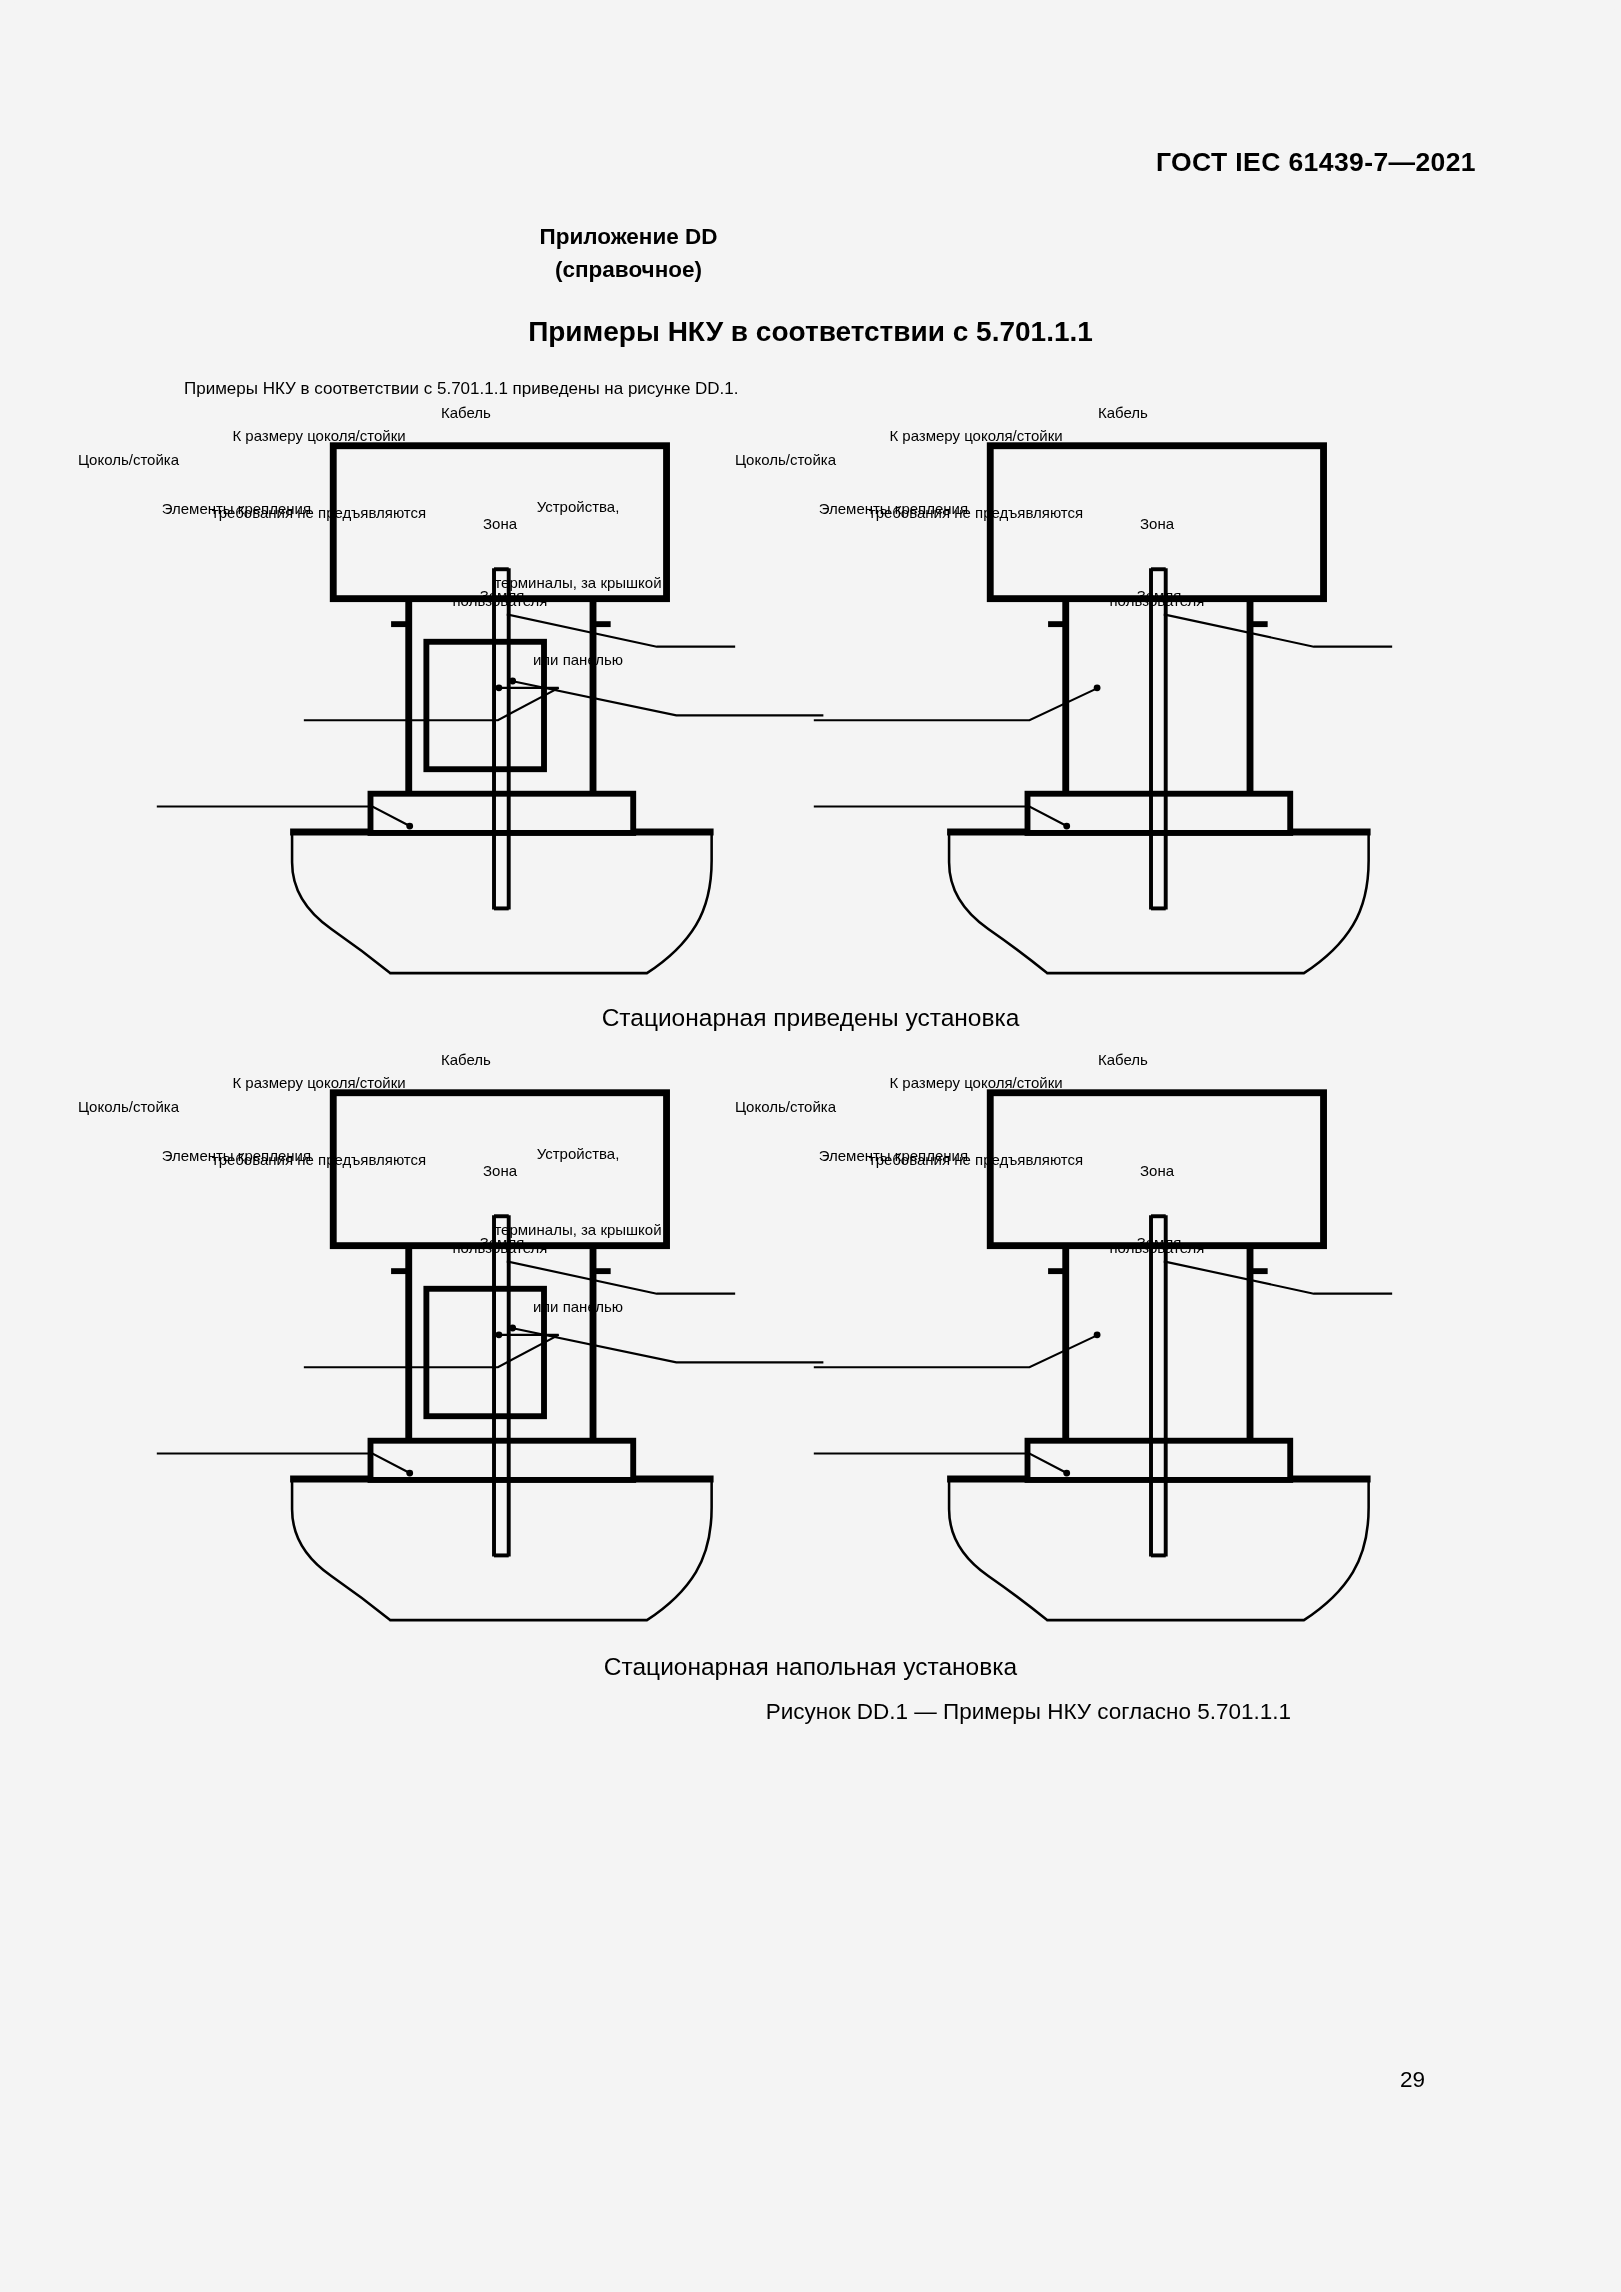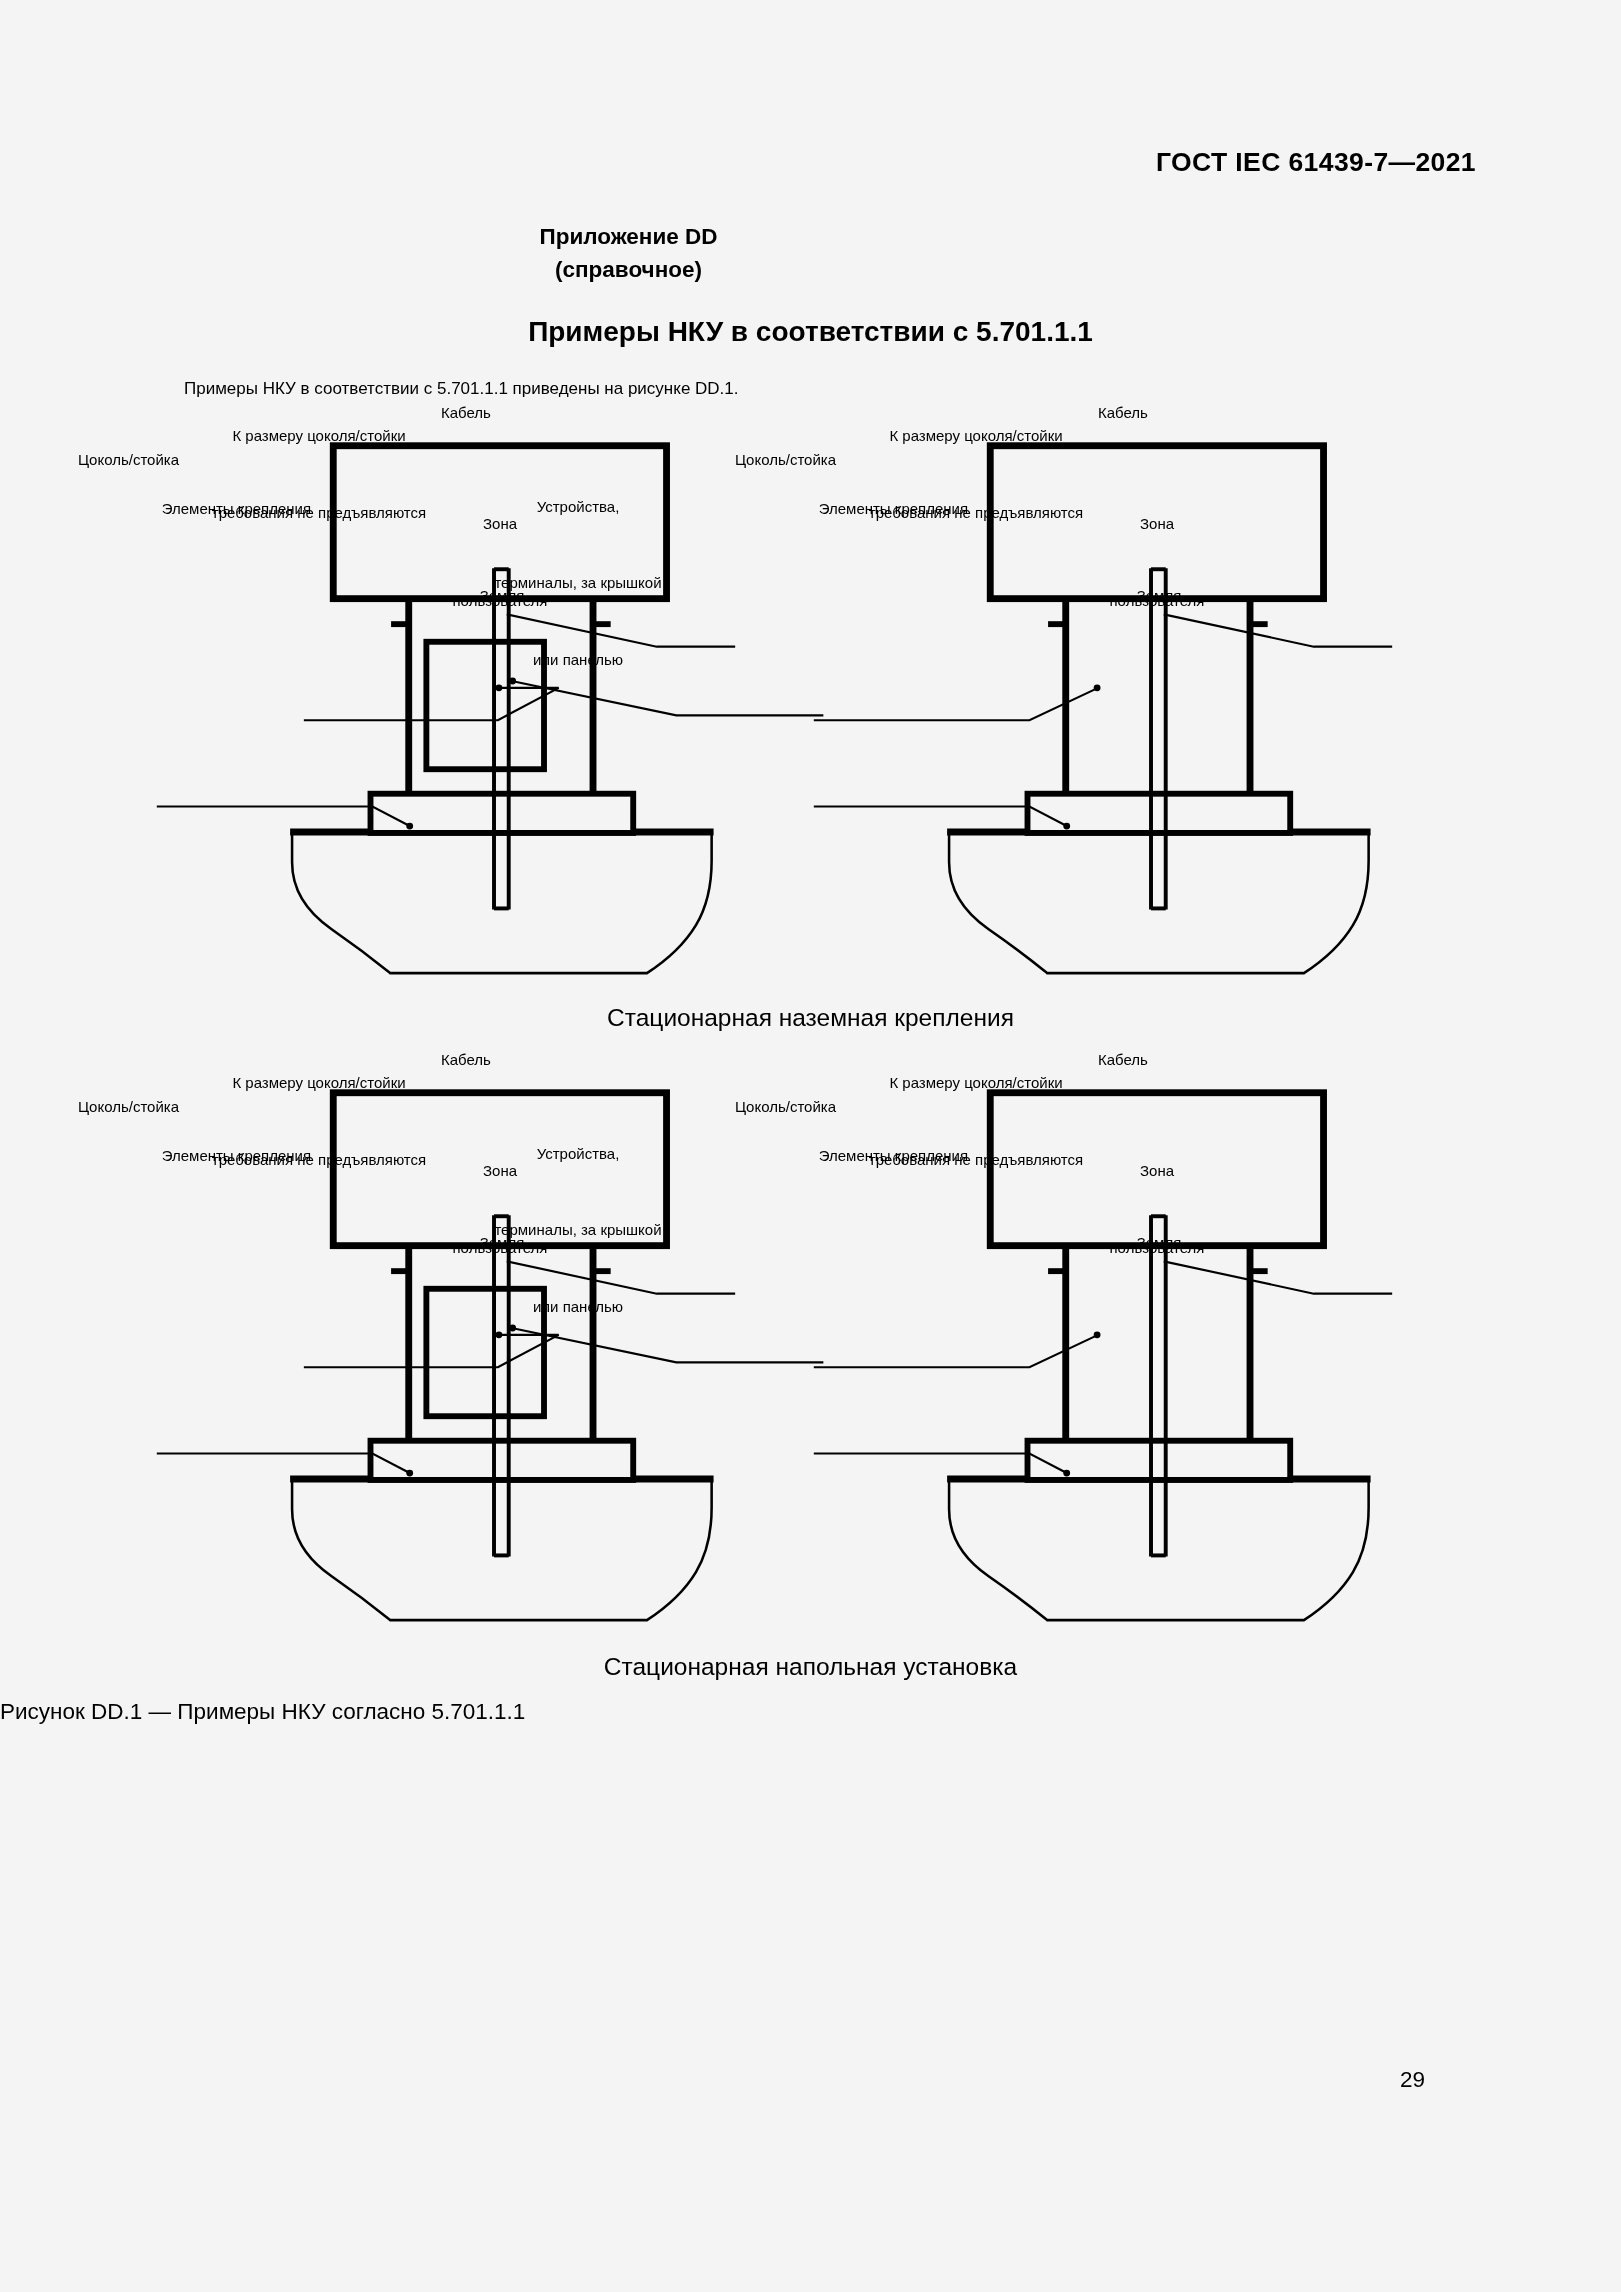--- a/index.html
+++ b/index.html
@@ -79,21 +79,21 @@
     text-align: center;
     font-size: 24.5px;
   }
   .fig-caption.c1 { top: 1004px; }
   .fig-caption.c2 { top: 1653px; }
   .fig-number {
     position: absolute;
     top: 1699px;
     left: 0;
     width: 1291px;
-    text-align: left;
+    text-align: right;
     font-size: 22.5px;
   }
 
   .page-number {
     position: absolute;
     top: 2067px;
     left: 1400px;
     font-size: 22.5px;
   }
 
@@ -315,20 +315,20 @@
     <div class="lbl center" style="left:-34px; top:-59px; width:412px;">
       <div>К размеру цоколя/стойки</div>
       <div>требования не предъявляются</div>
     </div>
     <div class="lbl" style="left:294px; top:-31px;">Кабель</div>
     <div class="lbl right" style="left:-69px; top:15.7px; width:284px;">Цоколь/стойка</div>
     <div class="lbl" style="left:14.7px; top:65px;">Элементы крепления</div>
     <div class="lbl center" style="left:257px; top:152px; width:196px;">Земля</div>
   </div>
 
-  <div class="fig-caption c1">Стационарная наземная крепления</div>
+  <div class="fig-caption c1">Стационарная приведены установка</div>
   <div class="fig-caption c2">Стационарная напольная установка</div>
   <div class="fig-number">Рисунок DD.1 — Примеры НКУ согласно 5.701.1.1</div>
 
   <div class="page-number">29</div>
 
 </div>
 
 
 </body></html>

